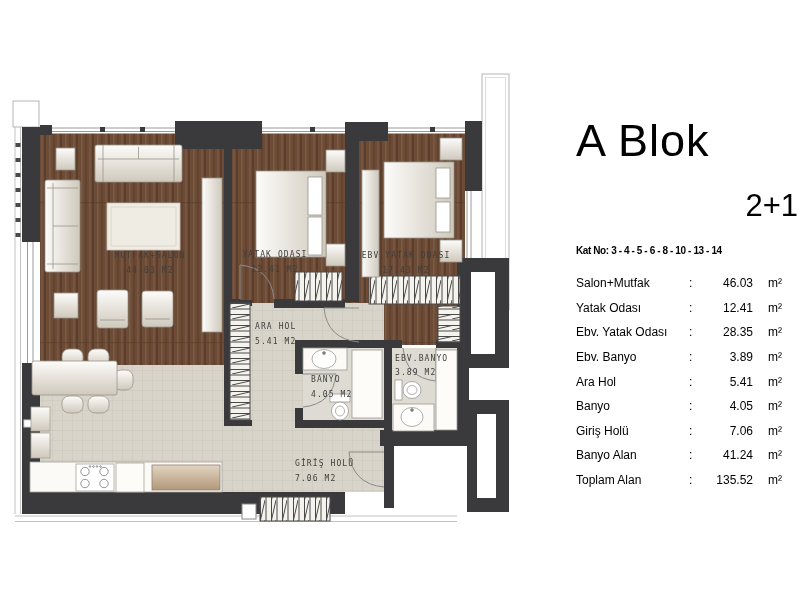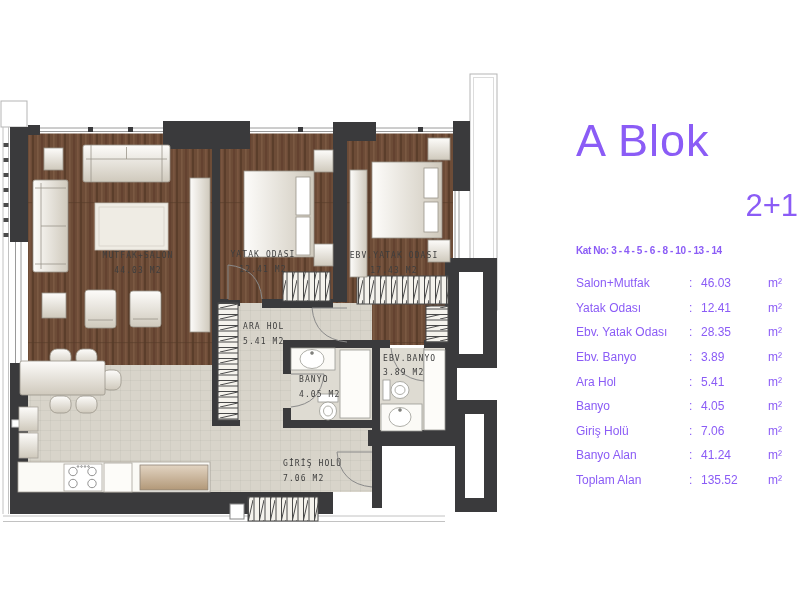--- a/index.html
+++ b/index.html
@@ -1,28 +1,28 @@
 <!DOCTYPE html>
 <html><head>
 <meta charset="utf-8">
 <style>
   html,body{margin:0;padding:0;background:#fff;}
   body{width:800px;height:600px;overflow:hidden;position:relative;
        font-family:"Liberation Sans",sans-serif;}
-  .plan-wrap{position:absolute;left:0;top:0;width:545px;height:588px;}
+  .plan-wrap{position:absolute;left:12px;top:0;width:545px;height:588px;}
   svg text.rlab{font-family:"DejaVu Sans Mono","Liberation Mono",monospace;
        font-size:8px;letter-spacing:1.1px;fill:#3e3e3e;}
-  .panel{position:absolute;left:576px;top:118px;width:222px;color:#8b5cf6;}
+  .panel{position:absolute;left:576px;top:118px;width:222px;color:#000000;}
   .title{font-size:45px;line-height:1;font-weight:400;letter-spacing:1px;}
   .subtitle{font-size:31px;margin-top:27px;line-height:1;text-align:right;}
   .katno{font-size:10px;font-weight:bold;margin-top:24px;letter-spacing:-0.4px;white-space:nowrap;}
   .rows{margin-top:15px;}
   .row{display:grid;grid-template-columns:113px 12px 52px auto;align-items:center;
        height:24.6px;font-size:12px;white-space:nowrap;}
-  .rv{text-align:left;}
+  .rv{text-align:right;}
   .ru{padding-left:15px;}
 </style>
 </head>
 <body>
 
 <div class="plan-wrap">
 <svg width="545" height="600" viewBox="0 0 545 600" xmlns="http://www.w3.org/2000/svg">
   <defs>
     <pattern id="wood" width="16" height="140" patternUnits="userSpaceOnUse">
       <rect width="16" height="140" fill="#6d4c37"></rect>

